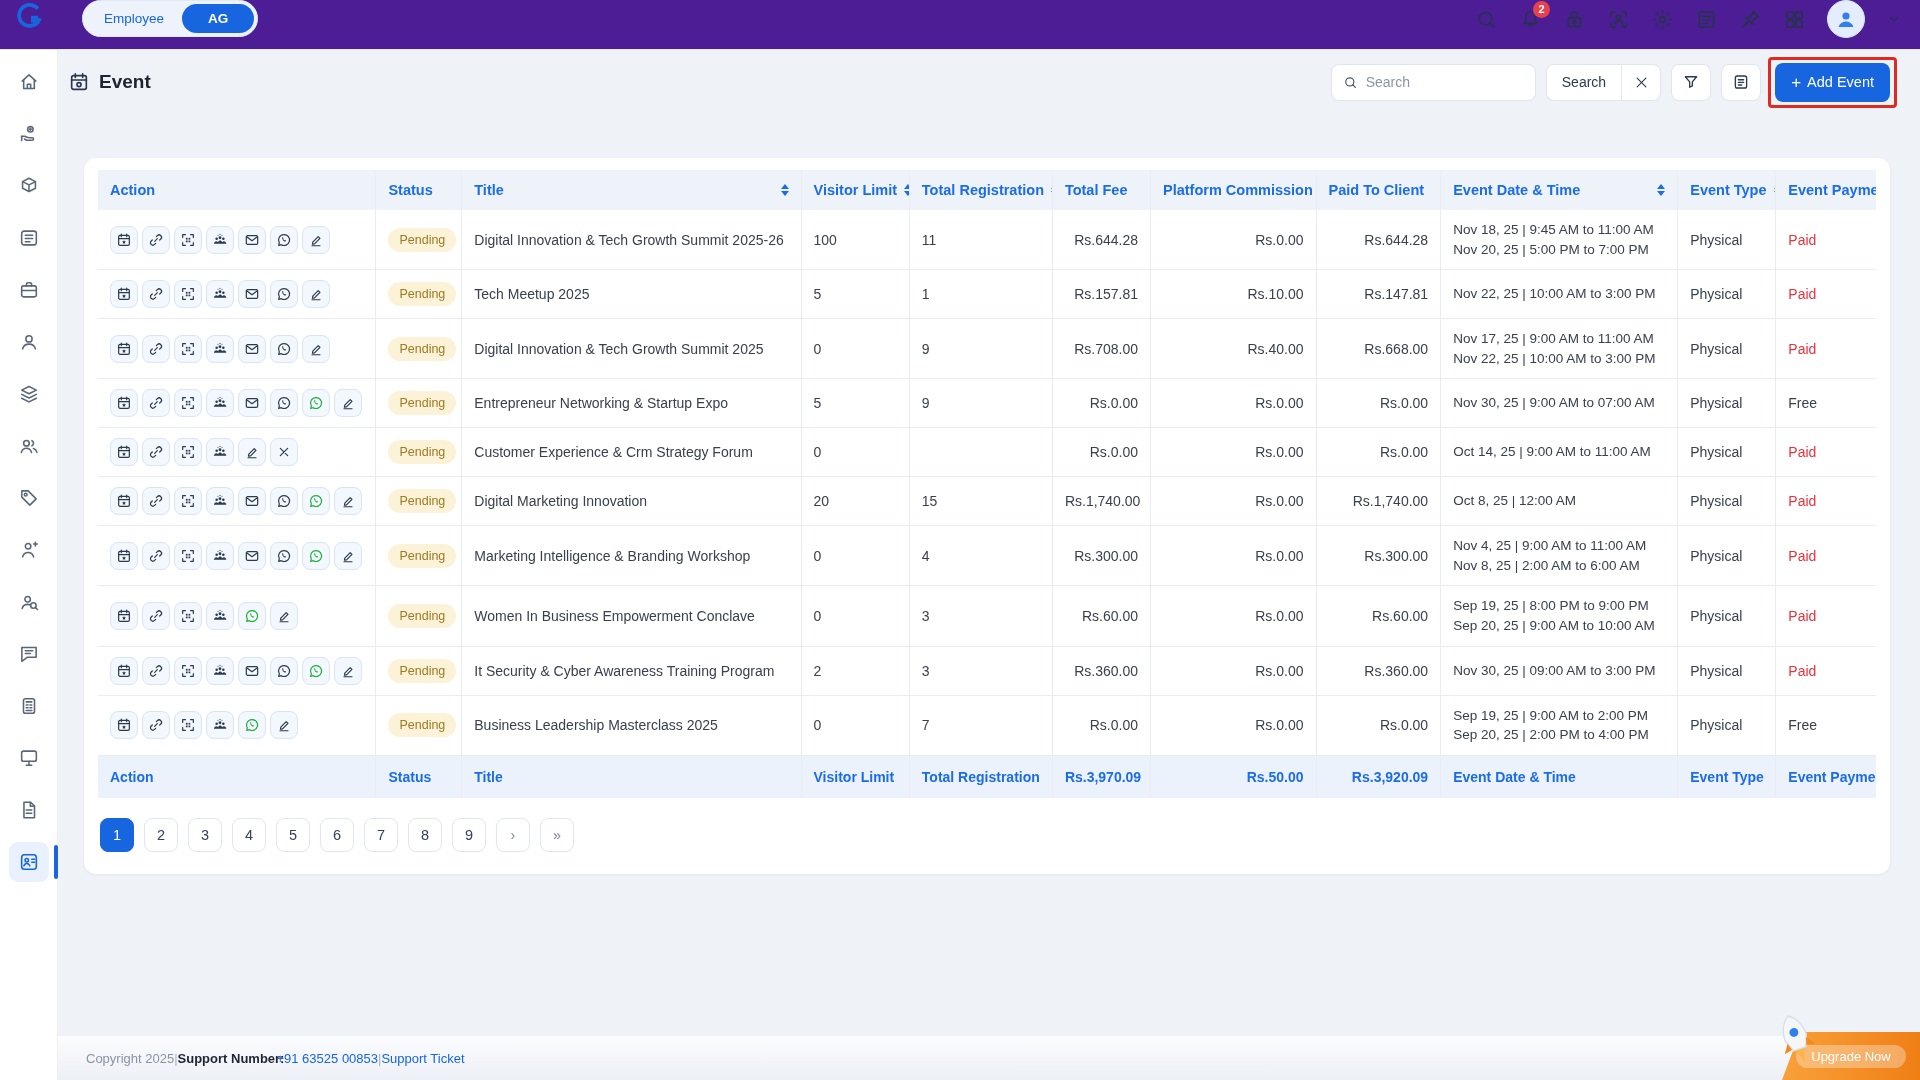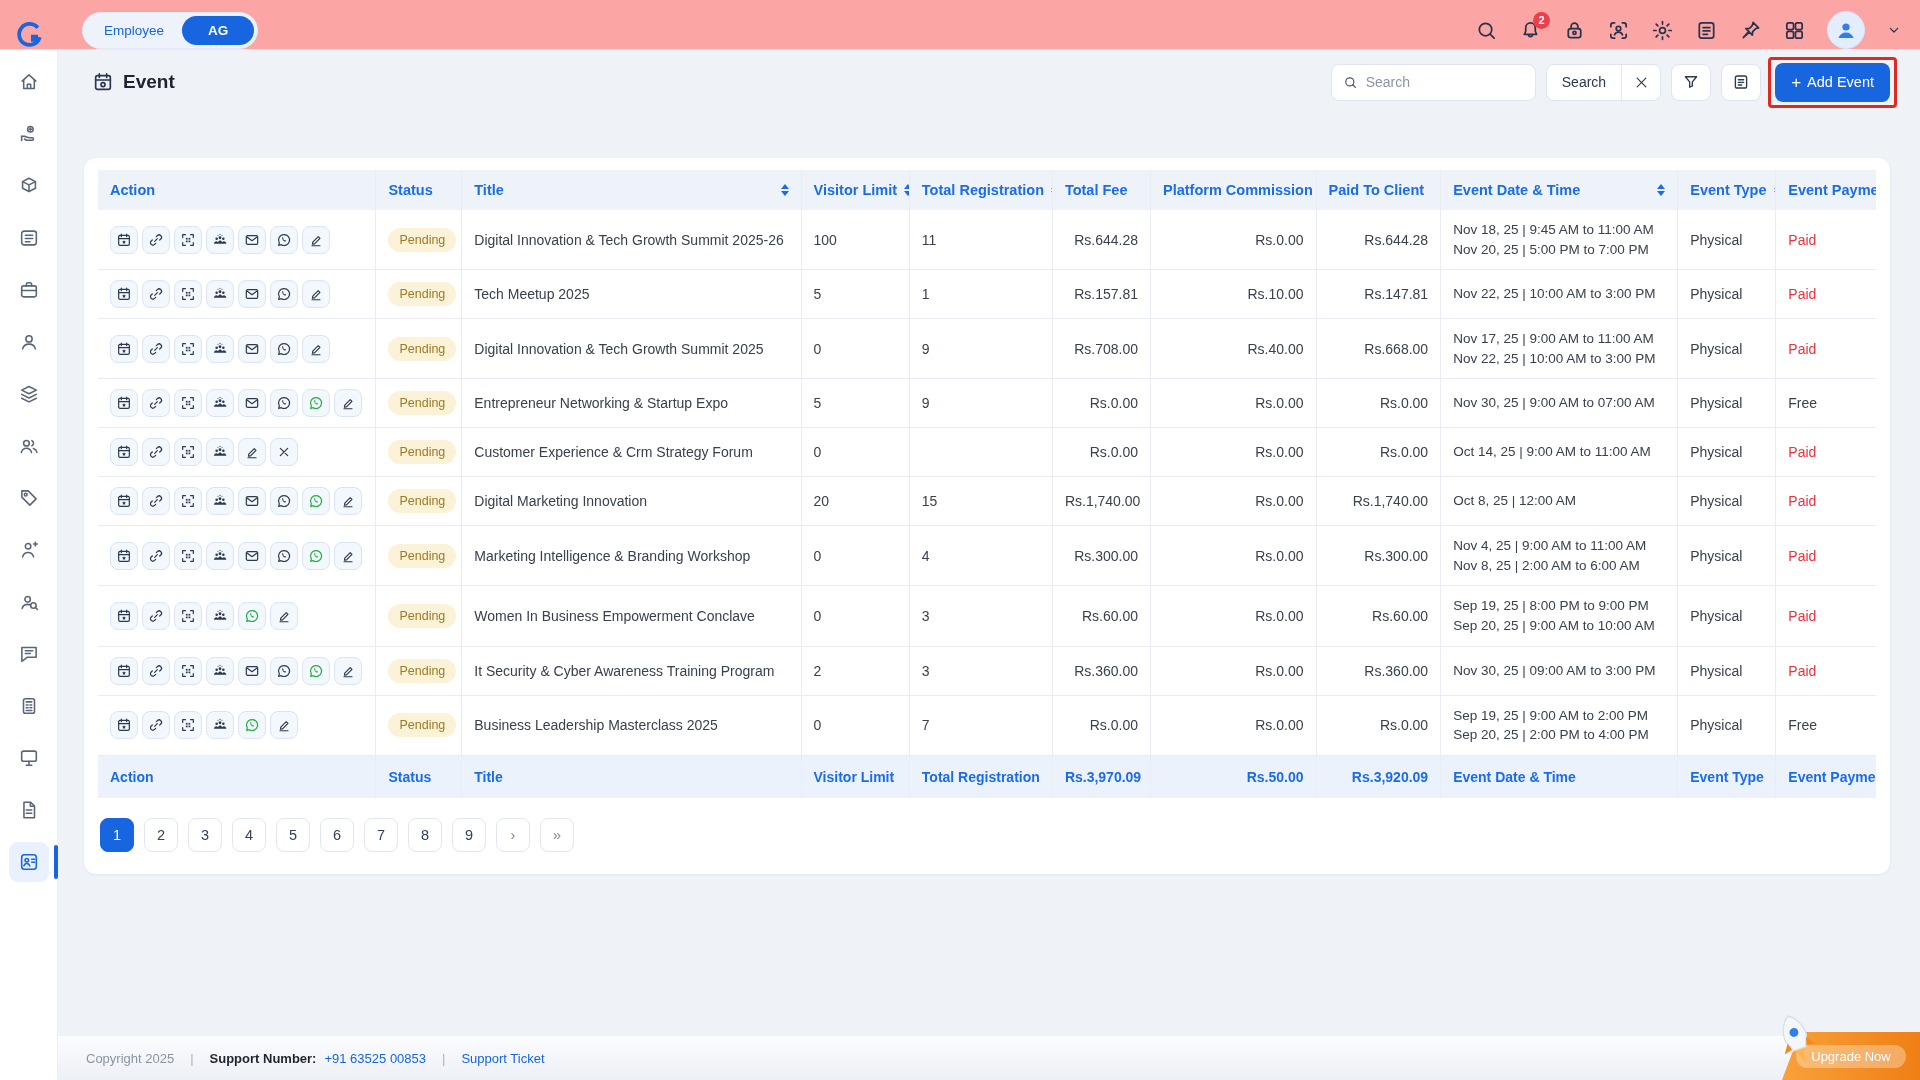--- a/index.html
+++ b/index.html
@@ -8,42 +8,42 @@
     --timebar:#1355a5; --badge-red:#e8414d; --wa-green:#1fae38;
     --ink:#39404e; --muted:#7c8696; --line:#e9edf3;
   }
   *{margin:0;padding:0;box-sizing:border-box}
   html,body{width:1920px;height:1080px;overflow:hidden}
   body{font-family:"Liberation Sans","DejaVu Sans",sans-serif;background:#eff2f7;color:var(--ink);position:relative;font-size:14px}
   svg{display:block}
   .icn svg,.tb-btn svg,.act svg{width:100%;height:100%;fill:none;stroke:currentColor;stroke-width:1.8;stroke-linecap:round;stroke-linejoin:round}
 
   
-  .topbar{position:absolute;top:0;left:0;right:0;height:50px;background:#fca5a5;border-bottom:1px solid #e7eaf0;display:flex;align-items:flex-end;z-index:30}
+  .topbar{position:absolute;top:0;left:0;right:0;height:50px;background:#4c1d95;border-bottom:1px solid #e7eaf0;display:flex;align-items:flex-start;z-index:30}
   .logo{width:58px;display:flex;justify-content:center;color:var(--primary)}
   .logo svg{width:30px;height:30px;fill:none;stroke:currentColor}
   .role-toggle{margin-left:24px;display:flex;align-items:center;background:#edf2fb;border:1px solid #e2eaf8;border-radius:999px;padding:3px}
   .role-left{color:var(--primary);font-size:13.5px;padding:6px 18px}
   .role-right{background:var(--primary);color:#fff;font-size:13.5px;padding:7px 26px;border-radius:999px;font-weight:bold}
   .tb-right{margin-left:auto;display:flex;align-items:center;gap:21px;padding-right:18px}
   .tb-btn{position:relative;width:23px;height:23px;color:#26334d;cursor:pointer}
   .tb-badge{position:absolute;top:-7px;right:-8px;min-width:17px;height:17px;border-radius:999px;background:var(--badge-red);color:#fff;font-size:11px;font-weight:bold;display:flex;align-items:center;justify-content:center;padding:0 4px}
   .tb-avatar{width:38px;height:38px;border-radius:50%;background:#e3edfd;border:1px solid #d7e6fb;color:#2f80ed;display:flex;align-items:center;justify-content:center}
   .tb-avatar svg{width:24px;height:24px}
   .tb-chev{width:16px;height:16px;color:#26334d}
 
   
   .sidebar{position:absolute;top:50px;left:0;bottom:0;width:58px;background:#fff;border-right:1px solid #eceff4;display:flex;flex-direction:column;align-items:center;padding-top:12px;gap:12px;z-index:20}
   .sb-item{position:relative;width:40px;height:40px;border-radius:9px;display:flex;align-items:center;justify-content:center;color:#5a6678;cursor:pointer}
   .sb-item svg{width:22px;height:22px;fill:none;stroke:currentColor;stroke-width:1.7;stroke-linecap:round;stroke-linejoin:round}
   .sb-item.active{background:#e9f1fe;color:var(--primary)}
   .sb-item.active::after{content:'';position:absolute;right:-9px;top:3px;bottom:3px;width:4px;border-radius:3px;background:var(--primary)}
 
   
-  .pagehead{position:absolute;top:50px;left:58px;right:0;height:64px;display:flex;align-items:center;padding:0 30px 0 34px}
+  .pagehead{position:absolute;top:50px;left:58px;right:0;height:64px;display:flex;align-items:center;padding:0 30px 0 10px}
   .ph-left{display:flex;align-items:center;gap:12px}
   .ph-title{display:flex;align-items:center;gap:9px;font-size:19px;font-weight:bold;color:#1f2430}
   .ph-title .icn{width:22px;height:22px;color:#2a3550}
   .stat{background:#fff;border:1px solid #e2e7ef;border-radius:8px;padding:8px 13px;font-size:13.5px;color:#3a4354}
   .ph-right{margin-left:auto;display:flex;align-items:center;gap:10px}
   .searchbox{display:flex;align-items:center;gap:8px;width:205px;height:37px;background:#fff;border:1px solid #dfe5ee;border-radius:8px;padding:0 11px}
   .searchbox .icn{width:17px;height:17px;color:#4a5568}
   .searchbox input{border:none;outline:none;width:100%;font-size:14px;font-family:inherit;color:#3a4354;background:transparent}
   .searchbox input::placeholder{color:#8a94a6}
   .search-group{display:flex;align-items:center;background:#fff;border:1px solid #dfe5ee;border-radius:8px;height:37px;overflow:hidden}
@@ -80,21 +80,21 @@
   .free{color:var(--ink)}
   .etable tfoot td{background:#ecf2fc;color:var(--hblue);font-size:14px;font-weight:bold;padding:13px 12px}
 
   
   .pager{display:flex;gap:10px;margin-top:20px;padding-left:2px}
   .page{min-width:34px;height:34px;border-radius:8px;border:1px solid #e1e7f0;background:#fff;color:#30415d;font-size:14.5px;display:flex;align-items:center;justify-content:center;cursor:pointer;font-family:inherit}
   .page.active{background:var(--primary);border-color:var(--primary);color:#fff}
   .page.sym{color:var(--muted)}
 
   
-  .footerbar{position:absolute;bottom:0;left:58px;right:0;height:44px;display:flex;align-items:center;gap:16px;padding-left:28px;background:linear-gradient(#fbfcfe,#edf0f6);font-size:13px;z-index:10}
+  .footerbar{position:absolute;bottom:0;left:58px;right:0;height:44px;display:flex;align-items:center;gap:0;padding-left:28px;background:linear-gradient(#fbfcfe,#edf0f6);font-size:13px;z-index:10}
   .fb-copy{color:#8b93a2}
   .fb-sep{color:#aab1bd}
   .fb-label{color:#1f2430;font-weight:bold}
   .fb-num{color:var(--primary);margin-left:-8px}
   .fb-ticket{color:var(--primary);cursor:pointer}
   .bottomright{position:absolute;bottom:0;right:0;height:48px;display:flex;align-items:stretch;z-index:15}
   .rocket{position:absolute;left:-12px;bottom:4px;width:56px;height:66px;z-index:2}
   .banner{width:138px;background:linear-gradient(90deg,#f9a13a,#ef7f15);clip-path:polygon(18px 0,100% 0,100% 100%,0 100%);display:flex;align-items:center;justify-content:center}
   .upill{background:rgba(255,255,255,.32);border-radius:999px;color:#fff;font-size:13px;padding:4px 15px}
   .timebar{width:262px;background:var(--timebar);display:flex;align-items:center;gap:9px;padding:0 12px 0 8px}

